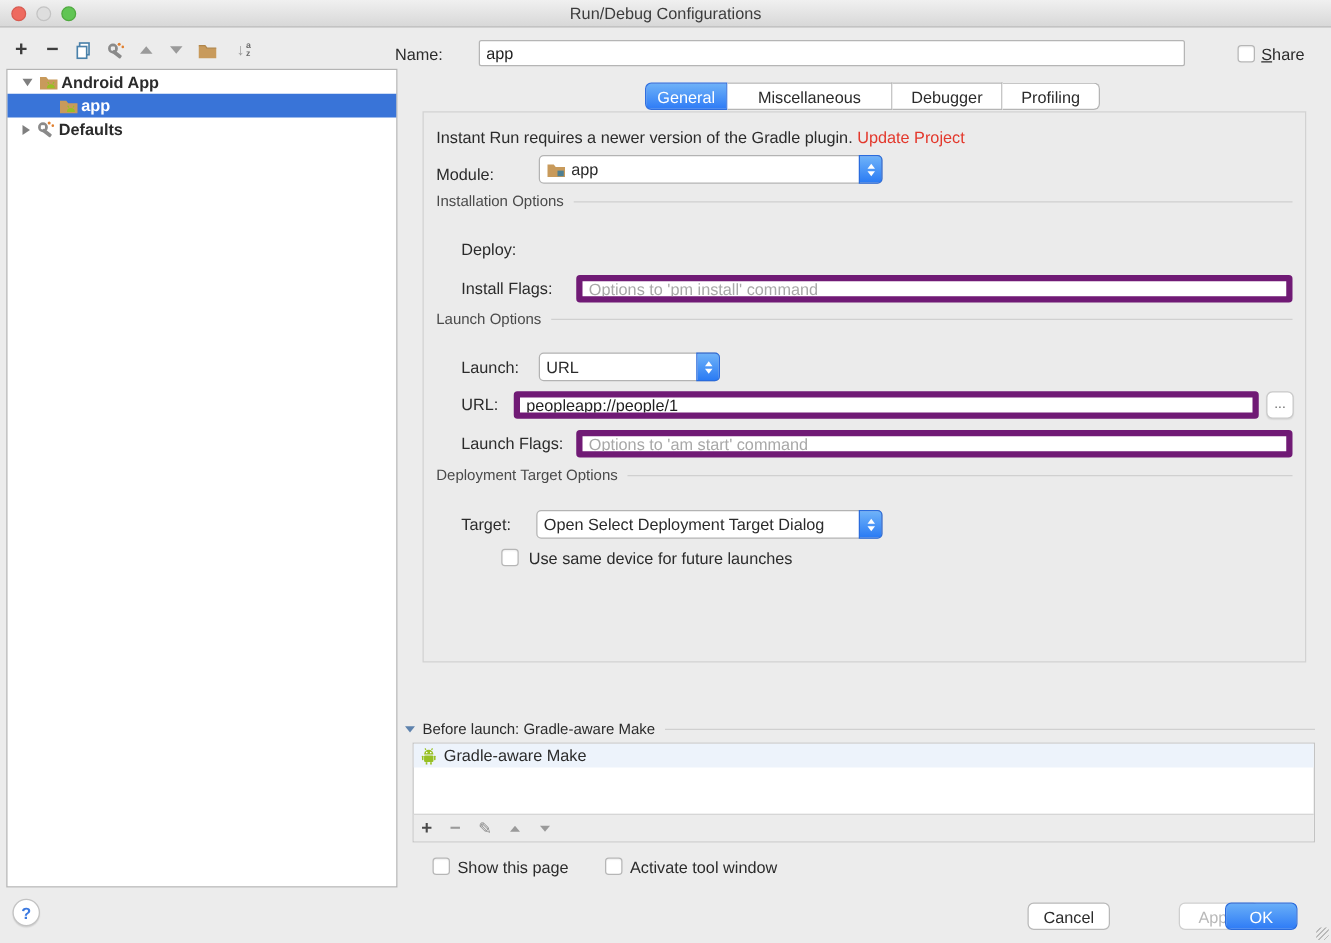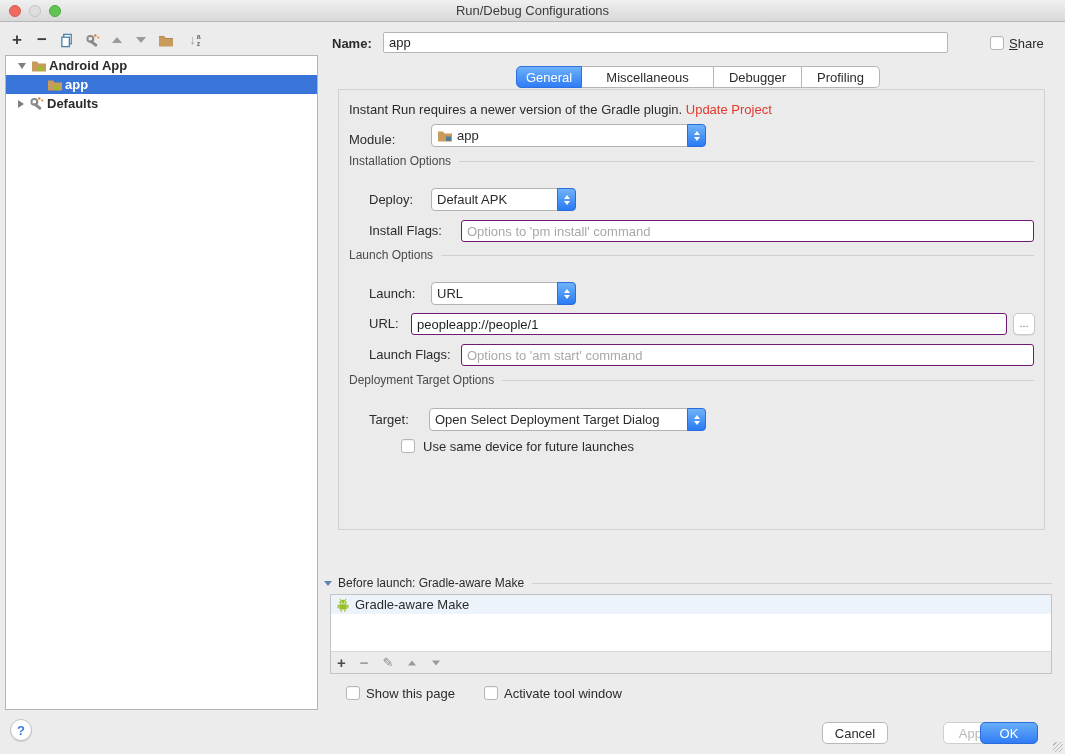--- a/index.html
+++ b/index.html
@@ -36,21 +36,21 @@
   .tree-row.selected { background:#3974d8; }
   .tree-row.selected .tree-label { color:#ffffff; }
   .ico16 { width:16px; height:15px; display:inline-block; flex:none; }
 
   
   .help-btn { position:absolute; left:10px; top:719px; width:22px; height:22px; border-radius:50%;
     background:#ffffff; border:1px solid #c3c3c3; box-shadow:0 1px 1px rgba(0,0,0,.12);
     display:flex; align-items:center; justify-content:center; color:#3b79e0; font-weight:bold; font-size:13px; }
 
   
-  .name-label { position:absolute; left:332px; top:36px;font-weight:bold; }
+  .name-label { position:absolute; left:316px; top:36px; }
   .name-input { position:absolute; left:383px; top:32px; width:565px; height:21px; border:1px solid #b5b5b5;
     border-radius:2px; padding:0 5px; font:13px "Liberation Sans",sans-serif; color:#1f1f1f; background:#fff; }
   .checkbox { width:14px; height:14px; background:#fff; border:1px solid #b6b6b6; border-radius:3px;
     display:inline-block; box-shadow:inset 0 1px 1px rgba(0,0,0,.06); }
   .share-box { position:absolute; left:990px; top:36px; }
   .share-label { position:absolute; left:1009px; top:36px; }
   .u { text-decoration:underline; }
 
   
   .tabs { position:absolute; left:516px; top:66px; height:22px; display:flex; z-index:3; }
@@ -67,21 +67,21 @@
   .sec { position:absolute; display:flex; align-items:center; color:#4a4a4a; font-size:12px; }
   .sec .line { height:1px; background:#d0d0d0; flex:1; margin-left:8px; }
   .combo { position:absolute; height:23px; background:#ffffff; border:1px solid #b3b3b3; border-radius:4px;
     display:flex; align-items:center; padding-left:5px; cursor:default; }
   .combo-val { flex:1; overflow:hidden; }
   .stepper { width:19px; height:23px; margin:-1px -1px -1px 4px; border-radius:0 4px 4px 0;
     background:linear-gradient(#6fb3f9,#2a7bf4); border:1px solid #2a6cdd; display:flex; flex-direction:column;
     align-items:center; justify-content:center; gap:2px; flex:none; }
   .chev-up { width:0; height:0; border-left:3.5px solid transparent; border-right:3.5px solid transparent; border-bottom:4px solid #fff; }
   .chev-dn { width:0; height:0; border-left:3.5px solid transparent; border-right:3.5px solid transparent; border-top:4px solid #fff; }
-  .txt-input { position:absolute; height:22px; border:1px solid #701a75; border-radius:3px; padding:0 5px;
+  .txt-input { position:absolute; height:22px; border:5px solid #701a75; border-radius:3px; padding:0 5px;
     font:13px "Liberation Sans",sans-serif; color:#1f1f1f; background:#fff; }
   .txt-input::placeholder { color:#a8a8a8; opacity:1; }
   .browse-btn { position:absolute; width:22px; height:22px; background:#ffffff; border:1px solid #c9c9c9; border-radius:5px;
     box-shadow:0 1px 1px rgba(0,0,0,.08); color:#6b6b6b; font-size:11px; line-height:18px; text-align:center; }
 
   
   .bl-header { position:absolute; left:324px; top:576px; width:728px; display:flex; align-items:center; font-size:12px; color:#2b2b2b; }
   .bl-tri { width:0; height:0; border-left:4px solid transparent; border-right:4px solid transparent; border-top:5px solid #5e82ad; margin-right:6px; }
   .bl-header .line { height:1px; background:#d0d0d0; flex:1; margin-left:8px; }
   .bl-box { position:absolute; left:330px; top:594px; width:722px; height:80px; background:#ffffff; border:1px solid #c3c3c3; }
@@ -229,27 +229,20 @@
           <i class="chev-dn"></i>
         </span>
     </div>
 
     <div class="sec" style="left:10px;top:64px;right:10px">
       <span>Installation Options</span>
         <span class="line"></span>
     </div>
 
     <span class="p-abs" style="left:30px;top:98px;line-height:23px">Deploy:</span>
-    <div class="combo" style="left:92px;top:98px;width:145px">
-      <span class="combo-val">Default APK</span>
-      <span class="stepper">
-          <i class="chev-up"></i>
-          <i class="chev-dn"></i>
-        </span>
-    </div>
 
     <span class="p-abs" style="left:30px;top:130px;line-height:22px">Install Flags:</span>
     <input class="txt-input" style="left: 122px; top: 130px; width: 573px;" placeholder="Options to 'pm install' command">
 
     <div class="sec" style="left:10px;top:158px;right:10px">
       <span>Launch Options</span>
         <span class="line"></span>
     </div>
 
     <span class="p-abs" style="left:30px;top:192px;line-height:23px">Launch:</span>

